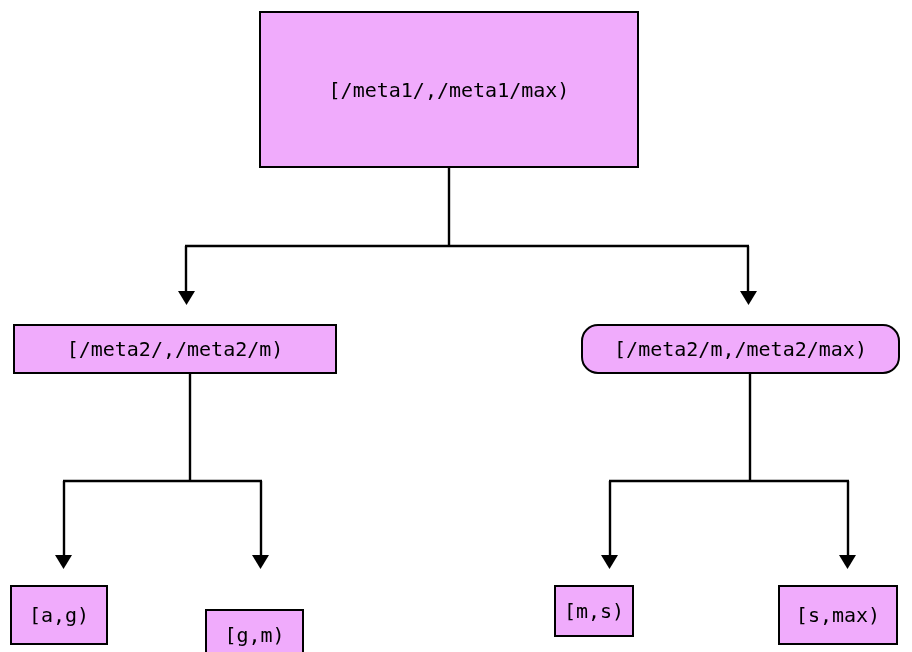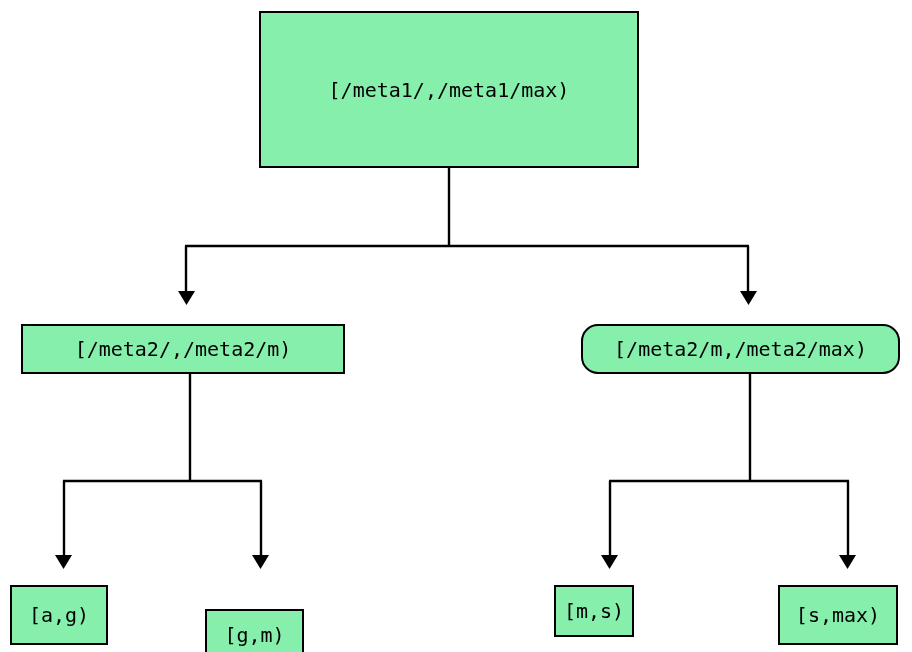--- a/index.html
+++ b/index.html
@@ -22,36 +22,36 @@
     position: absolute;
     left: 0;
     top: 0;
     width: 912px;
     height: 652px;
   }
   .node-box {
     position: absolute;
     box-sizing: border-box;
     border: 2px solid #000000;
-    background: #86efac;
+    background: #f0abfc;
     display: flex;
     align-items: center;
     justify-content: center;
     z-index: 2;
   }
   .node-label {
     font-family: "DejaVu Sans Mono", "Liberation Mono", monospace;
     font-size: 20px;
     line-height: 1;
     color: #000000;
     letter-spacing: 0px;
     white-space: pre;
   }
   .node-root   { left: 259px; top: 11px;  width: 380px; height: 157px; }
-  .node-mid-l  { left: 21px;  top: 324px; width: 324px; height: 50px; }
+  .node-mid-l  { left: 13px;  top: 324px; width: 324px; height: 50px; }
   .node-mid-r  { left: 581px; top: 324px; width: 319px; height: 50px; border-radius: 17px; }
   .node-leaf-1 { left: 10px;  top: 585px; width: 98px;  height: 60px; text-align: right; }
   .node-leaf-2 { left: 205px; top: 585px; width: 99px;  height: 52px; margin-top: 24px; }
   .node-leaf-3 { left: 554px; top: 585px; width: 80px; height: 52px; }
   .node-leaf-4 { left: 778px; top: 585px; width: 120px; height: 60px; }
 </style>
 </head>
 <body>
 
 <div id="diagram-root">

